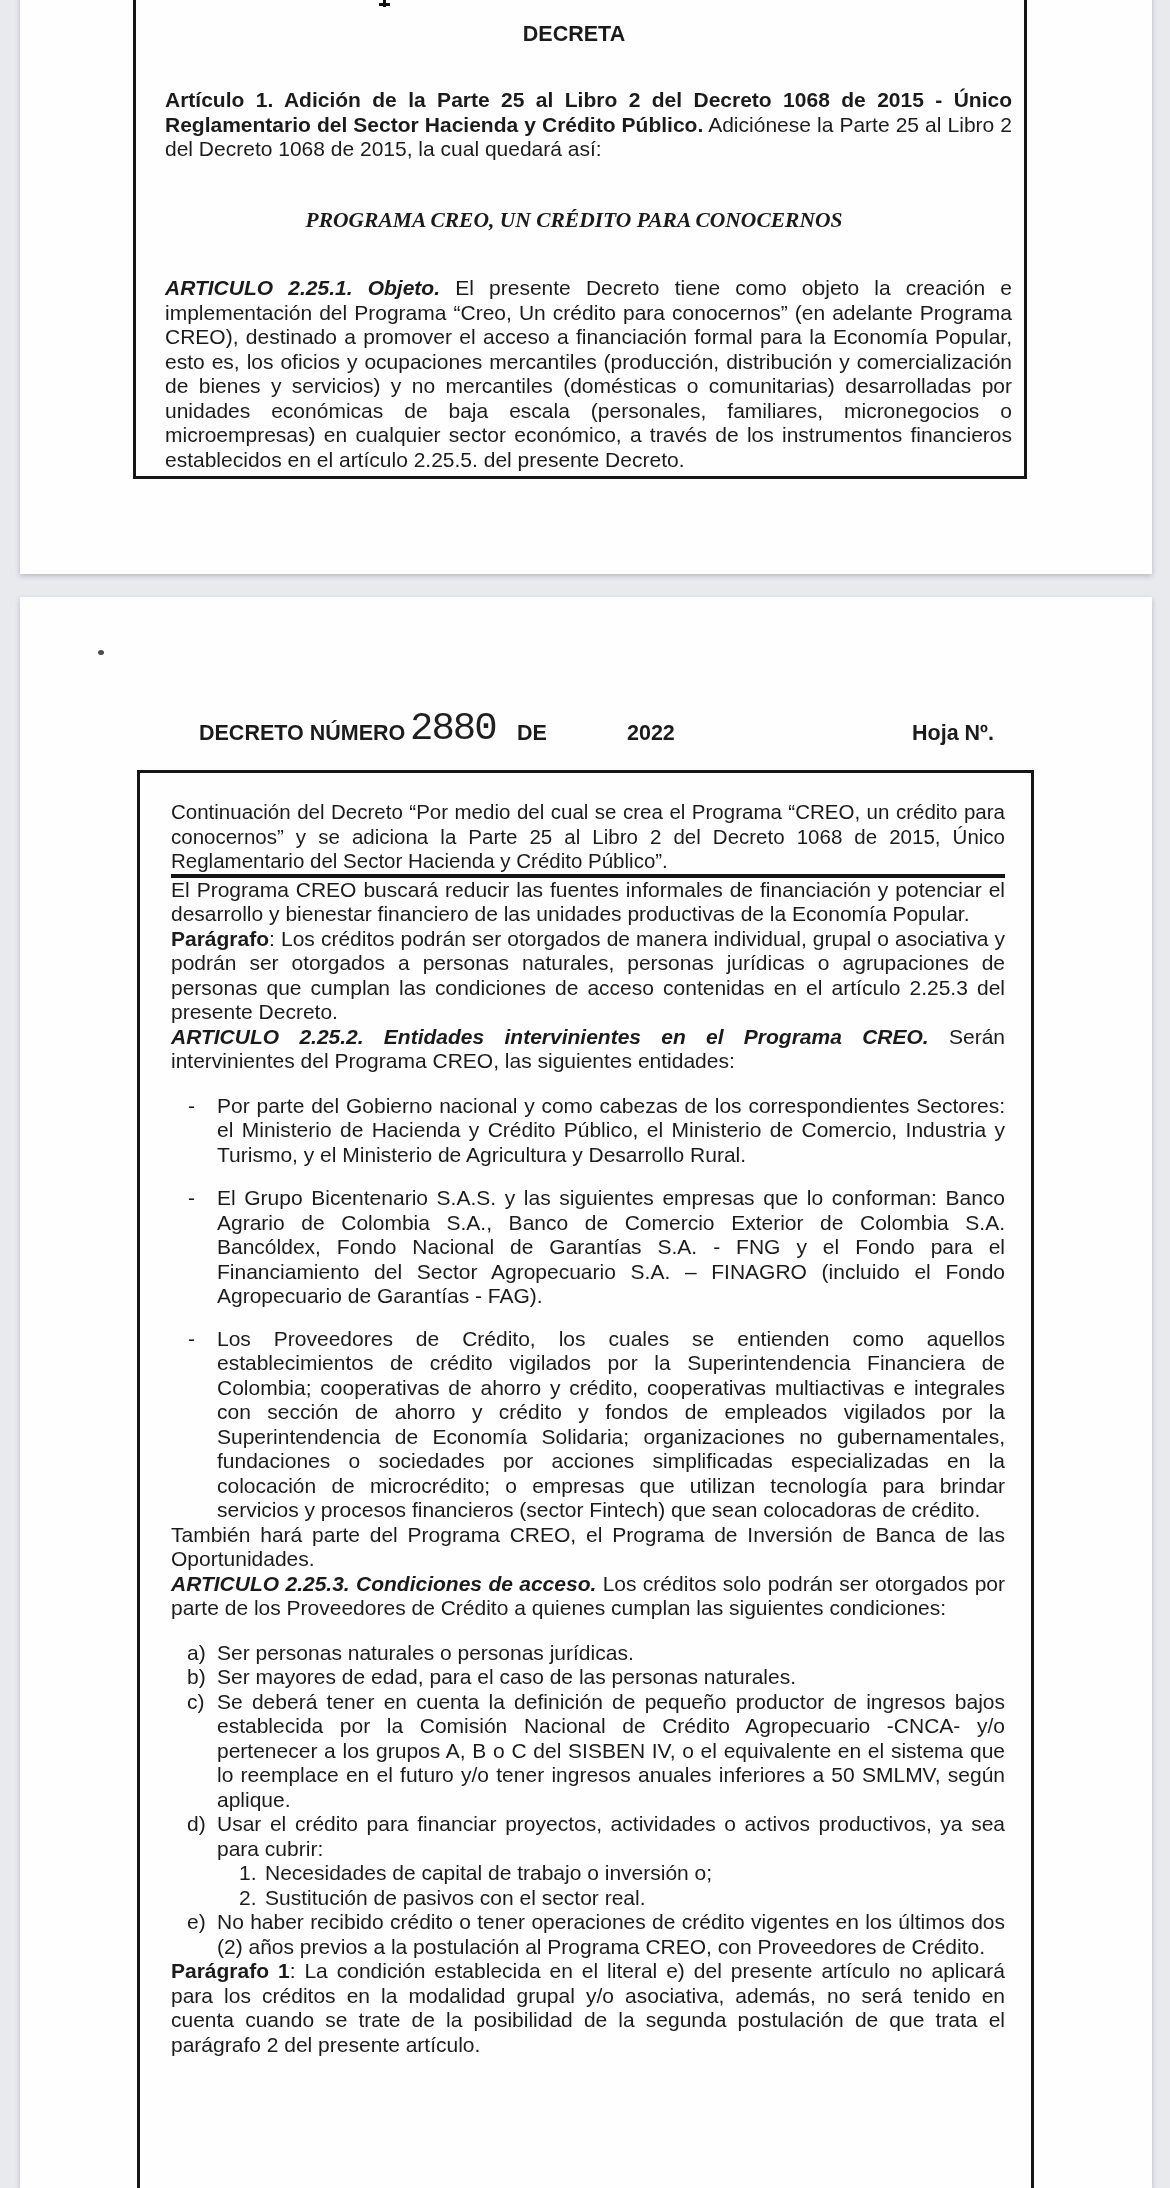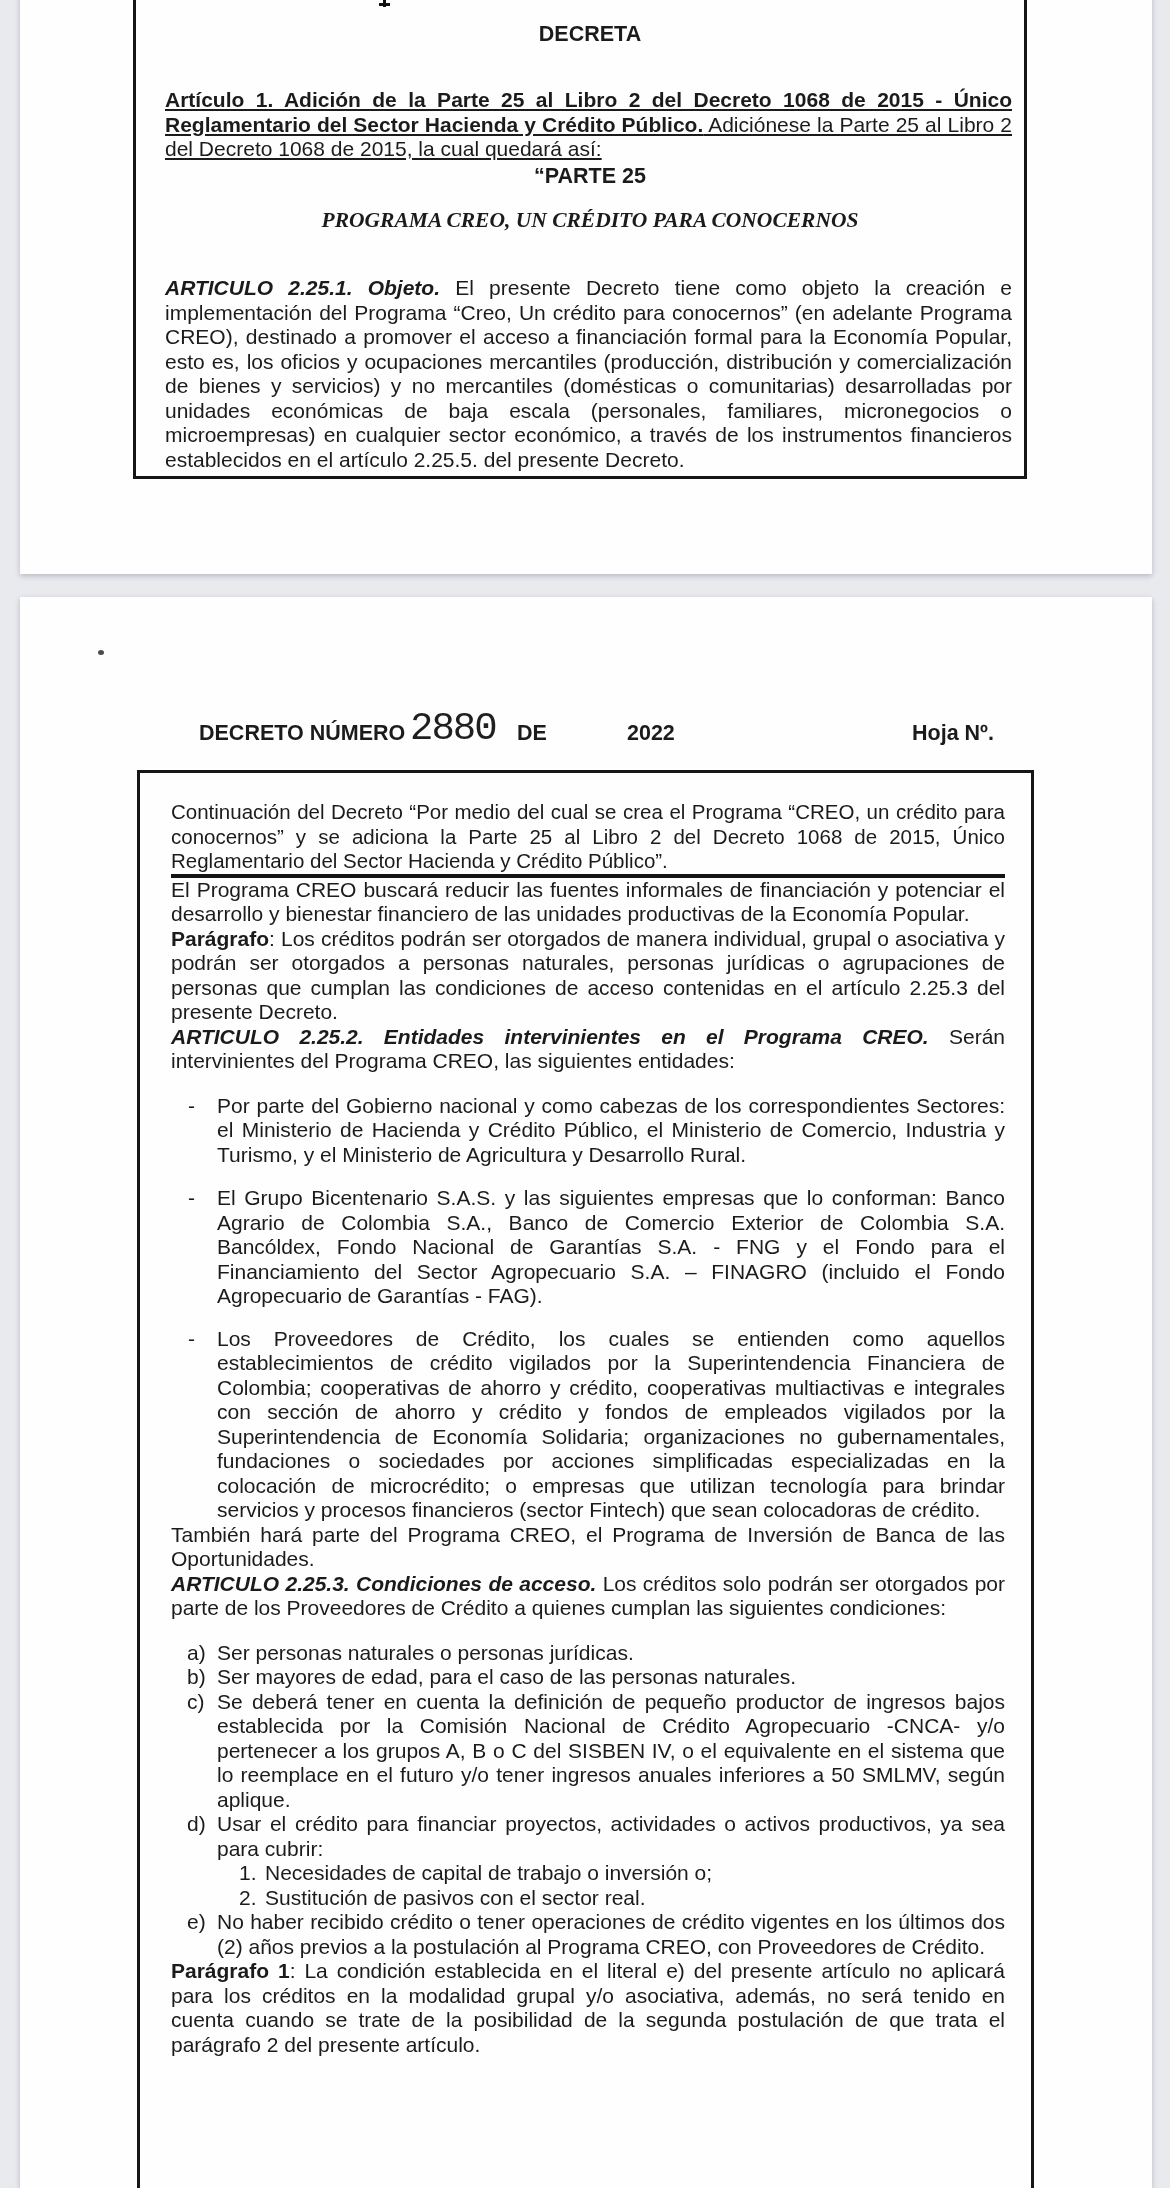--- a/index.html
+++ b/index.html
@@ -16,21 +16,21 @@
   }
   #page1{top:-14px;height:588px;}
   #page2{top:597px;height:1591px;}
 
   
   #box1{
     position:absolute;left:113px;top:-8px;width:888px;height:498px;
     border:3px solid #161616;border-top:none;
   }
   #page1 .abs{position:absolute;}
-  .center-head{left:123px;width:894px;text-align:center;font-weight:bold;font-size:21.5px;}
+  .center-head{left:107px;width:894px;text-align:center;font-weight:bold;font-size:21.5px;}
   .body-col{left:145px;width:847px;font-size:21px;line-height:24.5px;text-align:justify;}
   .frag{position:absolute;background:#111;}
 
   
   #page2 .hdr{position:absolute;font-weight:bold;font-size:21.5px;white-space:nowrap;}
   .stamp{
     position:absolute;font-family:"Liberation Mono","DejaVu Sans Mono",monospace;
     font-size:39px;font-weight:400;letter-spacing:-2px;color:#1f1f1f;white-space:nowrap;
   }
   #box2{
@@ -75,23 +75,22 @@
 
   <div class="page" id="page1">
 
     <div class="frag" style="left:363px;top:12px;width:3px;height:9px;"></div>
     <div class="frag" style="left:359px;top:17px;width:11px;height:3px;"></div>
 
     <div id="box1"></div>
 
     <div class="abs center-head" style="top:36px;">DECRETA</div>
 
-    <p class="abs body-col" style="top:81px;text-decoration:underline;"><b>Artículo 1. Adición de la Parte 25 al Libro 2 del Decreto 1068 de 2015 - Único Reglamentario del Sector Hacienda y Crédito Público.</b><span> Adiciónese la Parte 25 al Libro 2 del Decreto 1068 de 2015, la cual quedará así:</span></p>
+    <p class="abs body-col" style="top:81px;"><b>Artículo 1. Adición de la Parte 25 al Libro 2 del Decreto 1068 de 2015 - Único Reglamentario del Sector Hacienda y Crédito Público.</b><span> Adiciónese la Parte 25 al Libro 2 del Decreto 1068 de 2015, la cual quedará así:</span></p>
 
-    <div class="abs center-head" style="top:178px;">“PARTE 25</div>
 
     <div class="abs center-head" style="top:222px;font-style:italic;font-family:Liberation Serif, serif;">PROGRAMA CREO, UN CRÉDITO PARA CONOCERNOS</div>
 
     <p class="abs body-col" style="top:269px;"><span class="bi">ARTICULO 2.25.1. Objeto.</span><span> El presente Decreto tiene como objeto la creación e implementación del Programa “Creo, Un crédito para conocernos” (en adelante Programa CREO), destinado a promover el acceso a financiación formal para la Economía Popular, esto es, los oficios y ocupaciones mercantiles (producción, distribución y comercialización de bienes y servicios) y no mercantiles (domésticas o comunitarias) desarrolladas por unidades económicas de baja escala (personales, familiares, micronegocios o microempresas) en cualquier sector económico, a través de los instrumentos financieros establecidos en el artículo 2.25.5. del presente Decreto.</span></p>
   </div>
 
   <div class="page" id="page2">
 
     <div class="dot" style="left:78px;top:53px;"></div>
 

